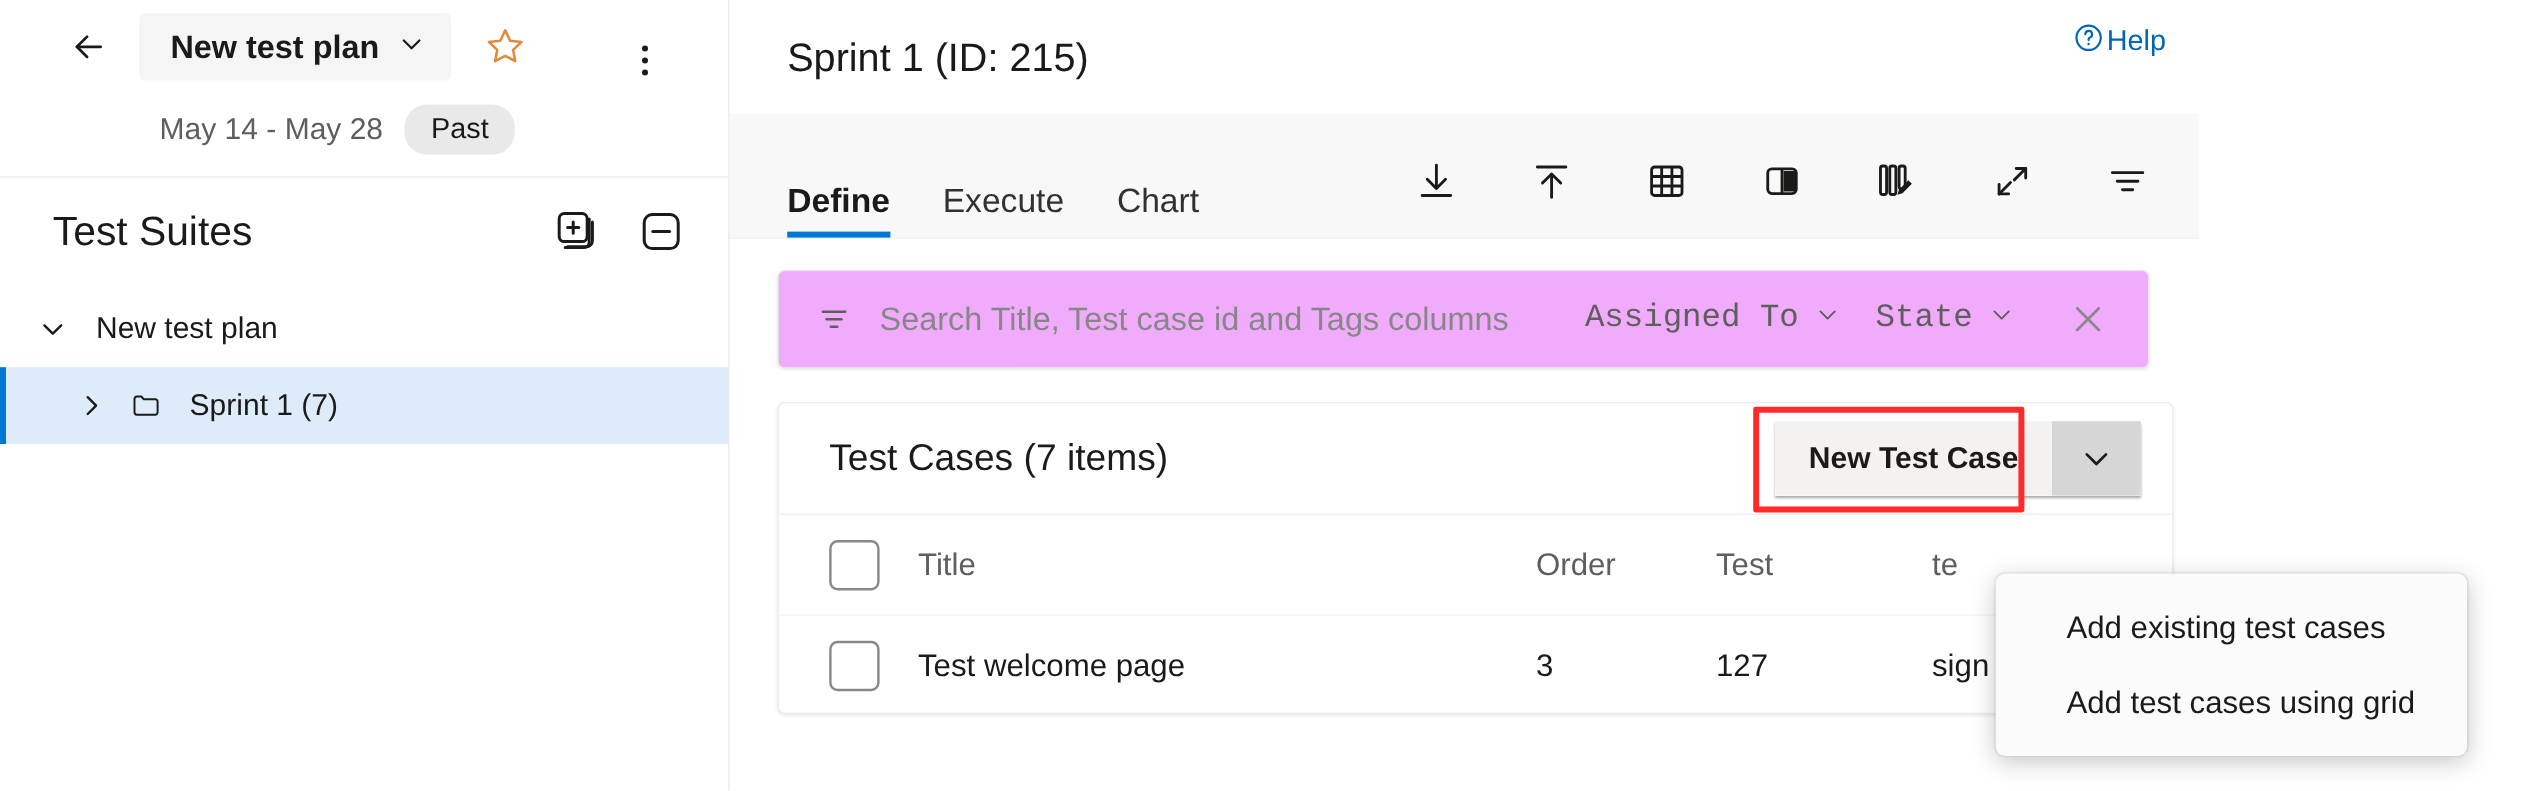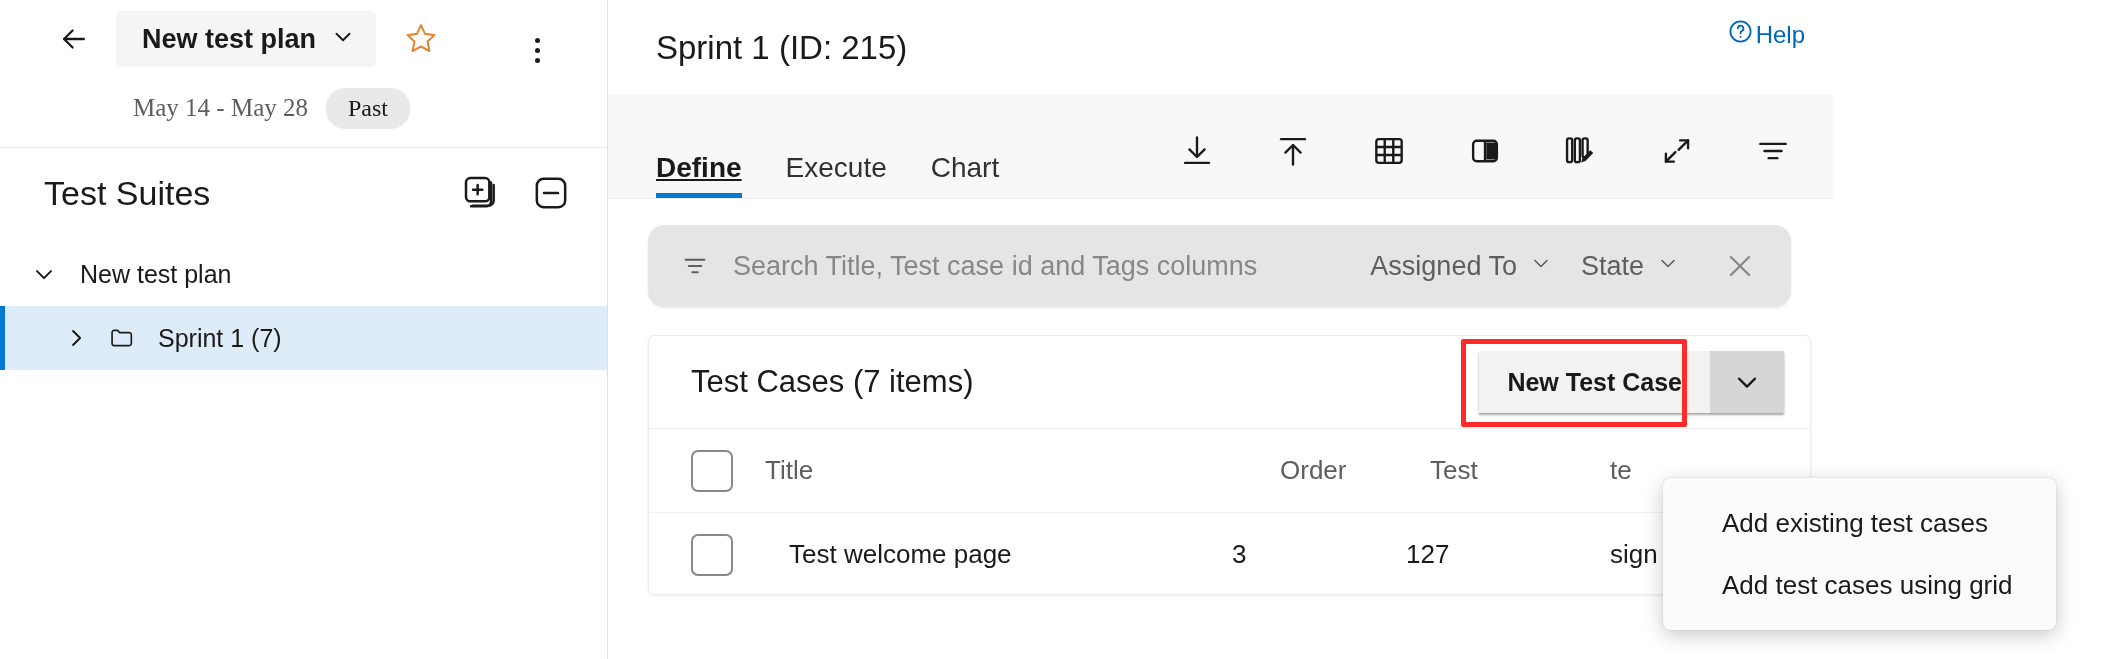--- a/index.html
+++ b/index.html
@@ -63,21 +63,20 @@
     cursor: pointer;
   }
   .dot { width: 5px; height: 5px; border-radius: 50%; background: #1b1a19; display: block; }
   .dots { display: flex; flex-direction: column; gap: 5px; align-items: center; }
 
   .plan-row2 {
     display: flex; align-items: center;
     padding-left: 133px;
     height: 60px;
     gap: 18px;
-    font-family: Liberation Serif, serif;
   }
   .plan-dates { font-size: 25px; color: #605e5c; white-space: nowrap; }
   .past-pill {
     background: #e9e9e9;
     border-radius: 19px;
     padding: 7px 22px;
     font-size: 24px;
     color: #1b1a19;
     font-weight: 400;
   }
@@ -159,60 +158,60 @@
     padding-left: 48px; height: 100%;
   }
   .tab {
     position: relative;
     padding: 0 22px 14px 22px;
     font-size: 28px; color: #323130;
     display: flex; align-items: flex-end; height: 100%;
     cursor: pointer;
   }
   .tab:first-child { padding-left: 0; padding-right: 22px; }
-  .tab.active { font-weight: 700; color: #1b1a19; text-decoration: underline; }
+  .tab.active { font-weight: 700; color: #1b1a19; }
   .tab.active::after {
     content: ""; position: absolute; left: 0; right: 22px; bottom: 0;
     height: 5px; background: #0078d4;
   }
   .toolbar {
     position: absolute; right: 26px; bottom: 16px;
     display: flex; align-items: center; gap: 0;
   }
   .tb-btn {
     width: 68px; height: 62px;
     display: flex; align-items: center; justify-content: center;
     cursor: pointer; color: #1b1a19;
     margin-left: 28px;
   }
 
   .search-wrap { padding: 26px 42px 0 40px; }
   .search-bar {
     height: 82px;
-    background: #e5e5e5;
+    background: #f0abfc;
     border: 1px solid #e6e6e6;
-    border-radius: 16px;
+    border-radius: 6px;
     box-shadow: 0 1px 3px rgba(0,0,0,0.09);
     display: flex; align-items: center;
     padding: 0 22px 0 28px;
   }
   .search-filter-ic { width: 36px; display:flex; align-items:center; justify-content:center; flex: 0 0 36px; }
   .search-input {
     flex: 1;
     border: none; outline: none;
     font-family: "Liberation Sans", sans-serif;
     font-size: 27px; color: #1b1a19;
     background: transparent;
     margin-left: 20px;
   }
   .search-input::placeholder { color: #878787; }
   .search-pick {
     display: flex; align-items: center; gap: 12px;
     font-size: 27px; color: #605e5c;
-    padding: 0 14px; cursor: pointer; white-space: nowrap;
+    padding: 0 14px; cursor: pointer; white-space: nowrap; font-family: Liberation Mono, monospace;
   }
   .search-close {
     width: 56px; height: 56px; margin-left: 18px;
     display: flex; align-items: center; justify-content: center;
     cursor: pointer; color: #8a8886;
   }
 
   .cases-card {
     margin: 28px 22px 0 40px;
     background: #ffffff;
@@ -260,21 +259,21 @@
 
   .tbl { width: 100%; }
   .tbl-row {
     display: flex; align-items: center;
     height: 84px;
     border-top: 1px solid #f0f0f0;
     padding-left: 42px;
     font-size: 26px;
   }
   .tbl-row.header { color: #605e5c; border-top: 1px solid #ededed; }
-  .tbl-row.data { color: #1b1a19; gap: 24px; }
+  .tbl-row.data { color: #1b1a19; }
   .cb {
     width: 42px; height: 42px;
     border: 2px solid #8a8886;
     border-radius: 7px;
     flex: 0 0 42px;
     background: #fff;
     cursor: pointer;
   }
   .c-title { flex: 1; margin-left: 32px; white-space: nowrap; }
   .c-order { width: 150px; text-align: left; }

